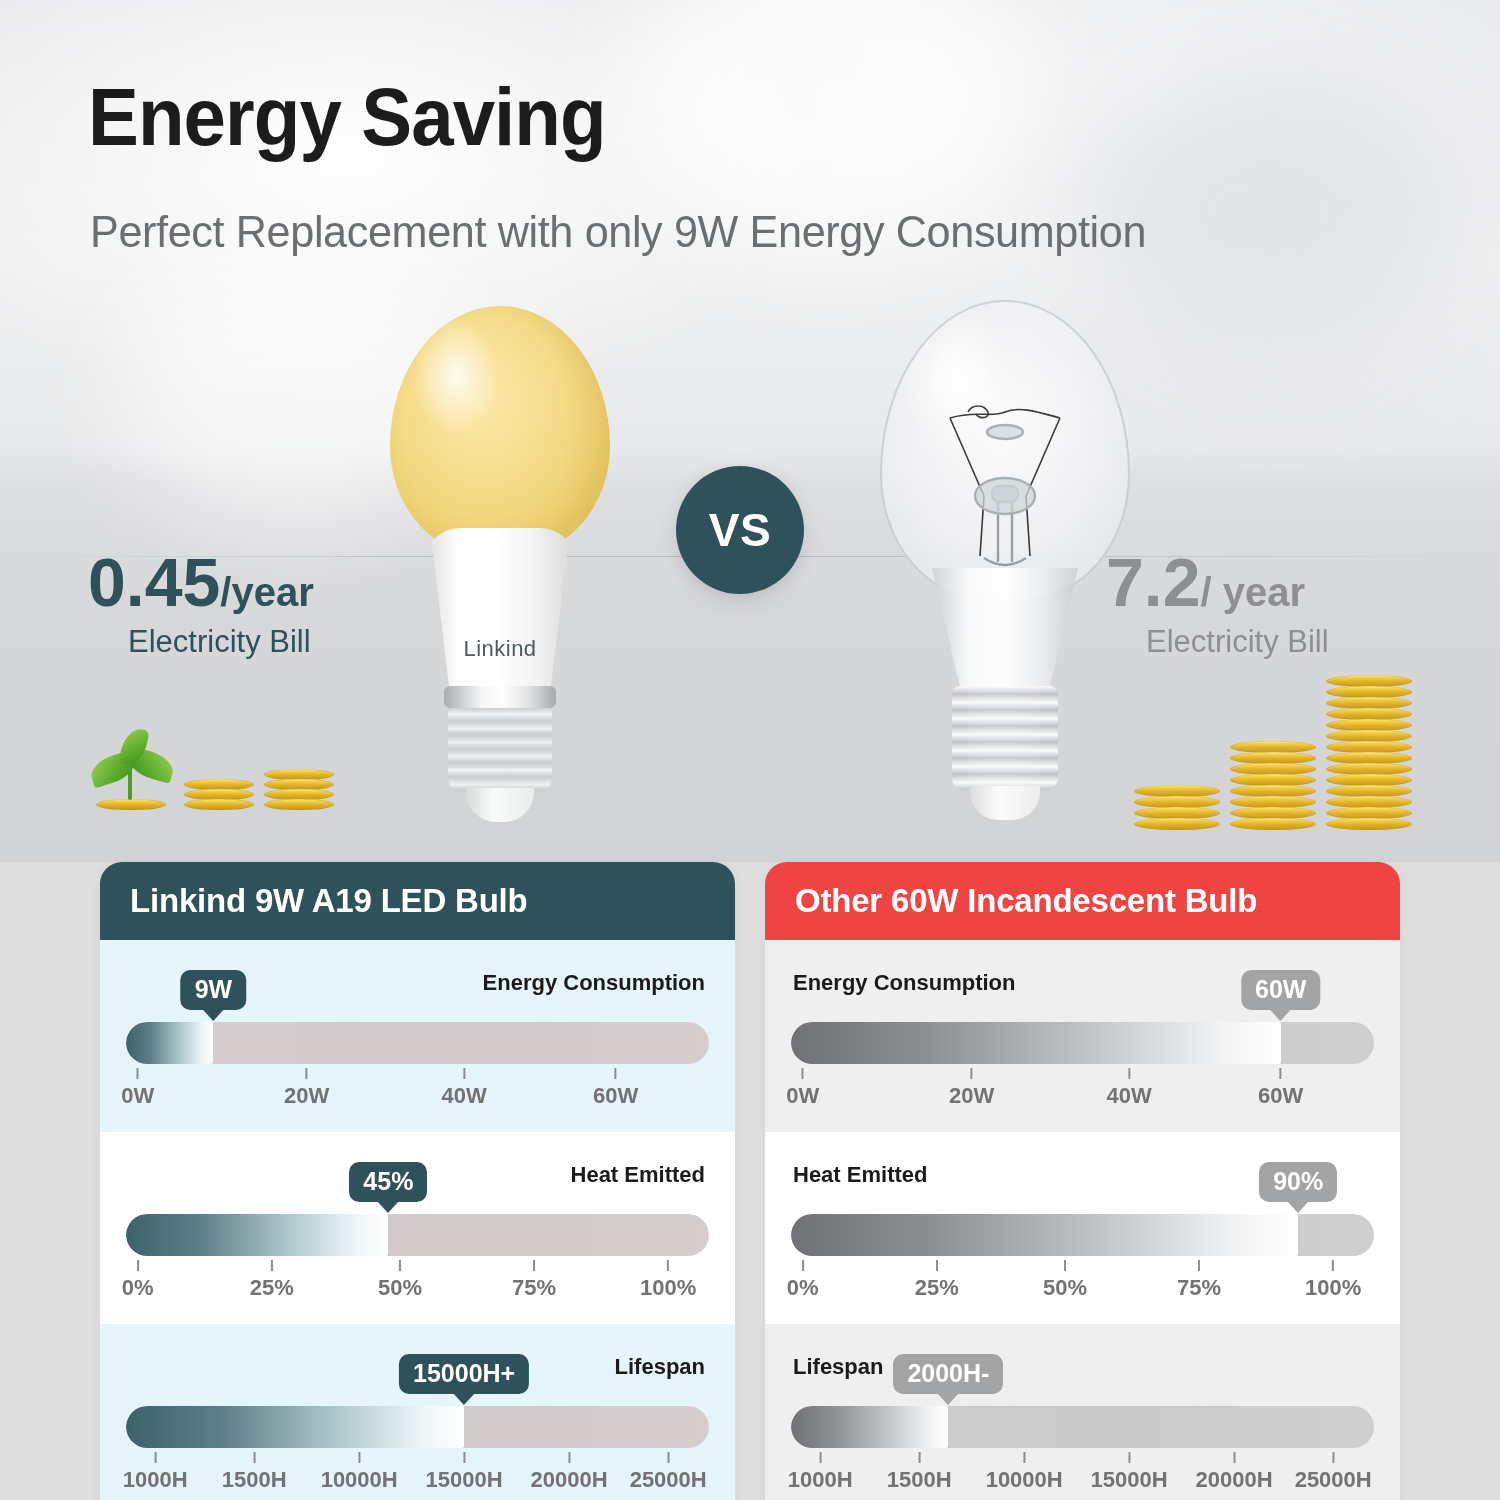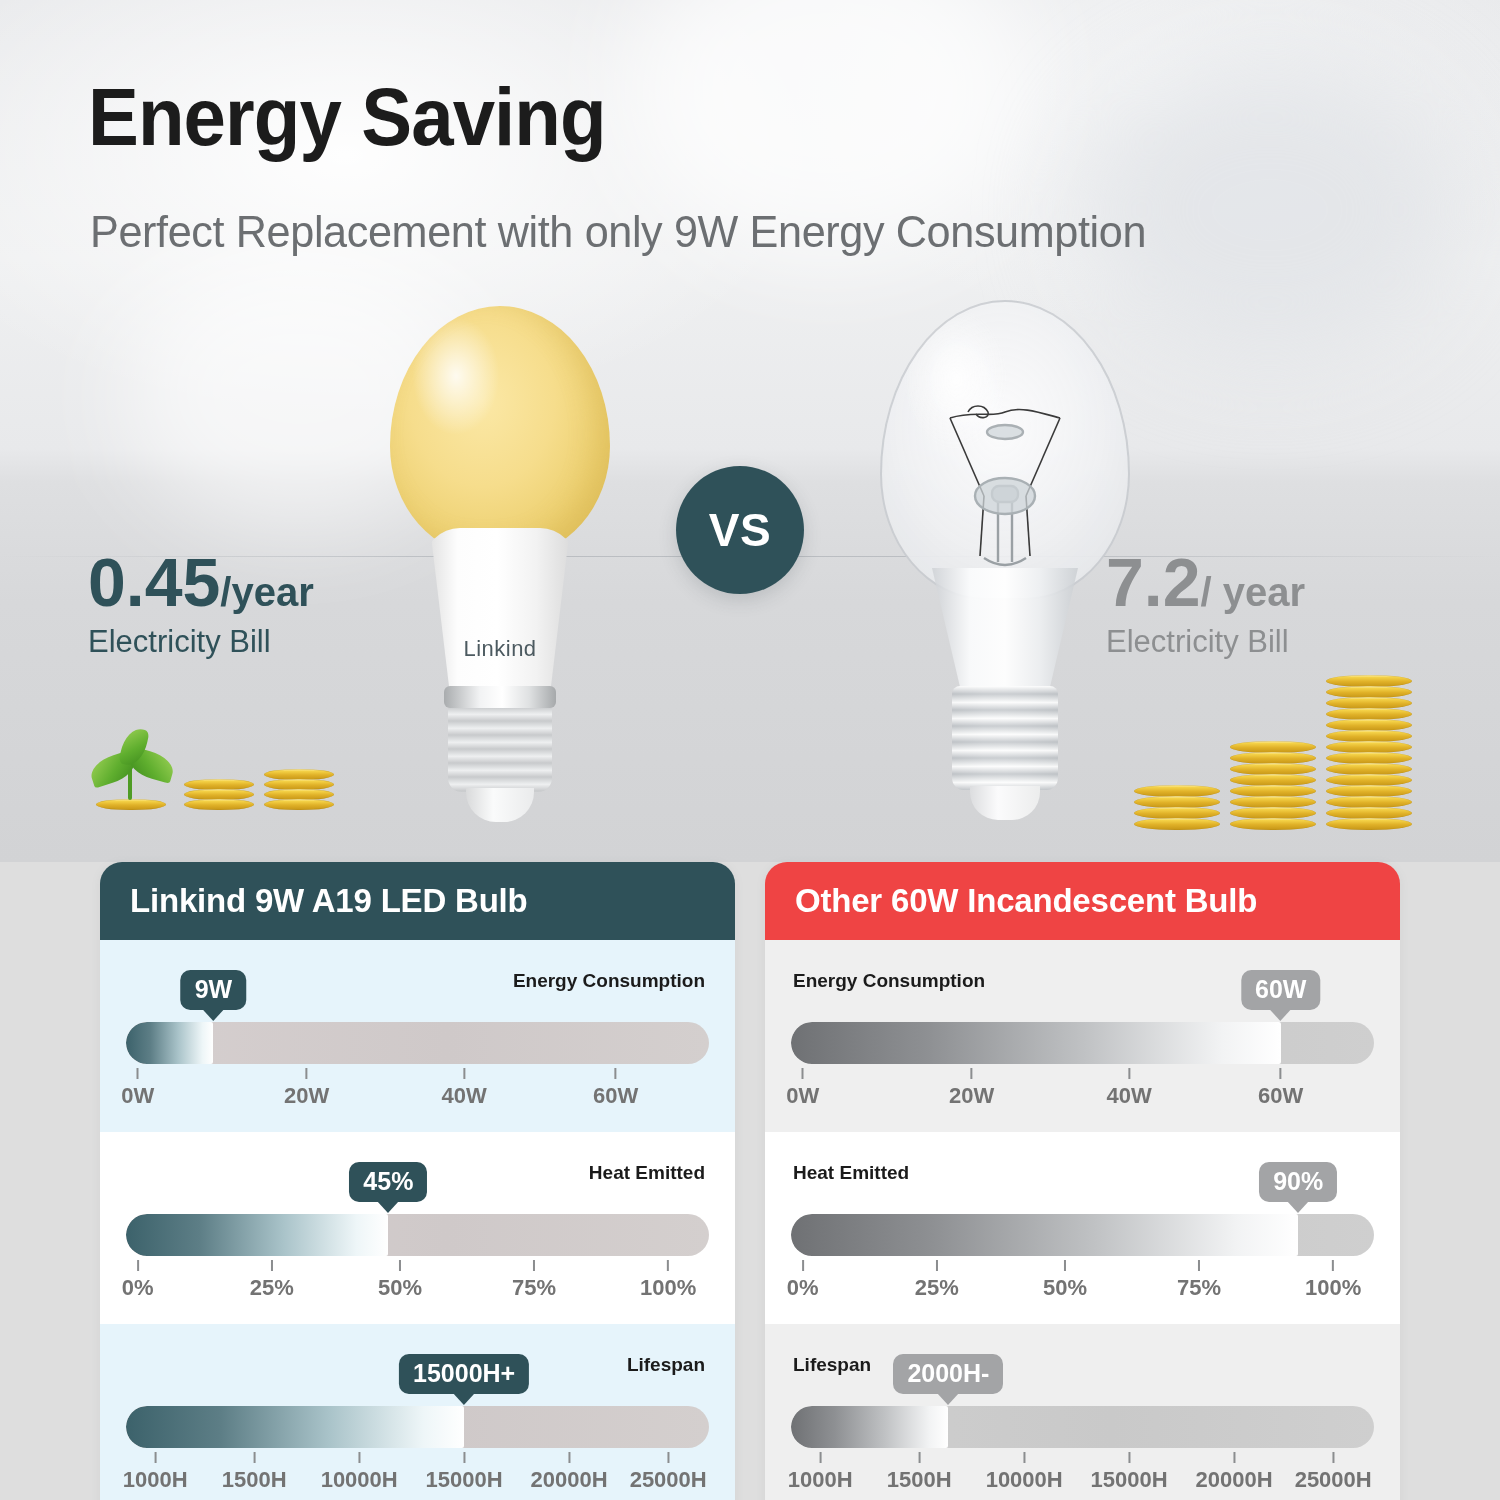--- a/index.html
+++ b/index.html
@@ -44,21 +44,21 @@
     position: absolute; left: 90px; top: 206px;
     font-size: 45px; font-weight: 400; color: #6c6f72;
     letter-spacing: -0.4px;
     transform: scaleX(0.96); transform-origin: left center;
   }
 
   
   .stat { position: absolute; }
   .stat .amount { font-weight: 700; line-height: 1; white-space: nowrap; }
   .stat .per { font-weight: 600; }
-  .stat .caption { font-size: 31px; font-weight: 500; margin-top: 8px; }
+  .stat .caption { font-size: 31px; font-weight: 500; margin-top: 8px; margin-left: 40px; }
 
   .stat-left { left: 88px; top: 548px; color: #2f5159; }
   .stat-left .amount { font-size: 68px; }
   .stat-left .per { font-size: 40px; }
   .stat-left .caption { color: #2f5159; }
 
   .stat-right { left: 1106px; top: 548px; color: #8d8f91; text-align: left; }
   .stat-right .amount { font-size: 68px; }
   .stat-right .per { font-size: 40px; }
   .stat-right .caption { color: #8d8f91; }
@@ -184,21 +184,21 @@
 
   .metric-row { padding: 22px 26px 18px 26px; }
   .panel-left  .metric-row.alt { background: #e6f4fb; }
   .panel-right .metric-row.alt { background: #efefef; }
 
   .metric-top {
     position: relative; height: 60px;
   }
   .metric-label {
     position: absolute; top: 8px;
-    font-size: 19px; font-weight: 600; color: #1b1b1b; white-space: nowrap;
+    font-size: 22px; font-weight: 600; color: #1b1b1b; white-space: nowrap;
   }
   .metric-label.right-side { right: 4px; }
   .metric-label.left-side  { left: 2px; }
 
   .badge {
     position: absolute; top: 8px;
     transform: translateX(-50%);
     padding: 5px 14px 6px 14px; border-radius: 10px;
     color: #ffffff; font-size: 25px; font-weight: 700; white-space: nowrap;
     line-height: 1.15;

